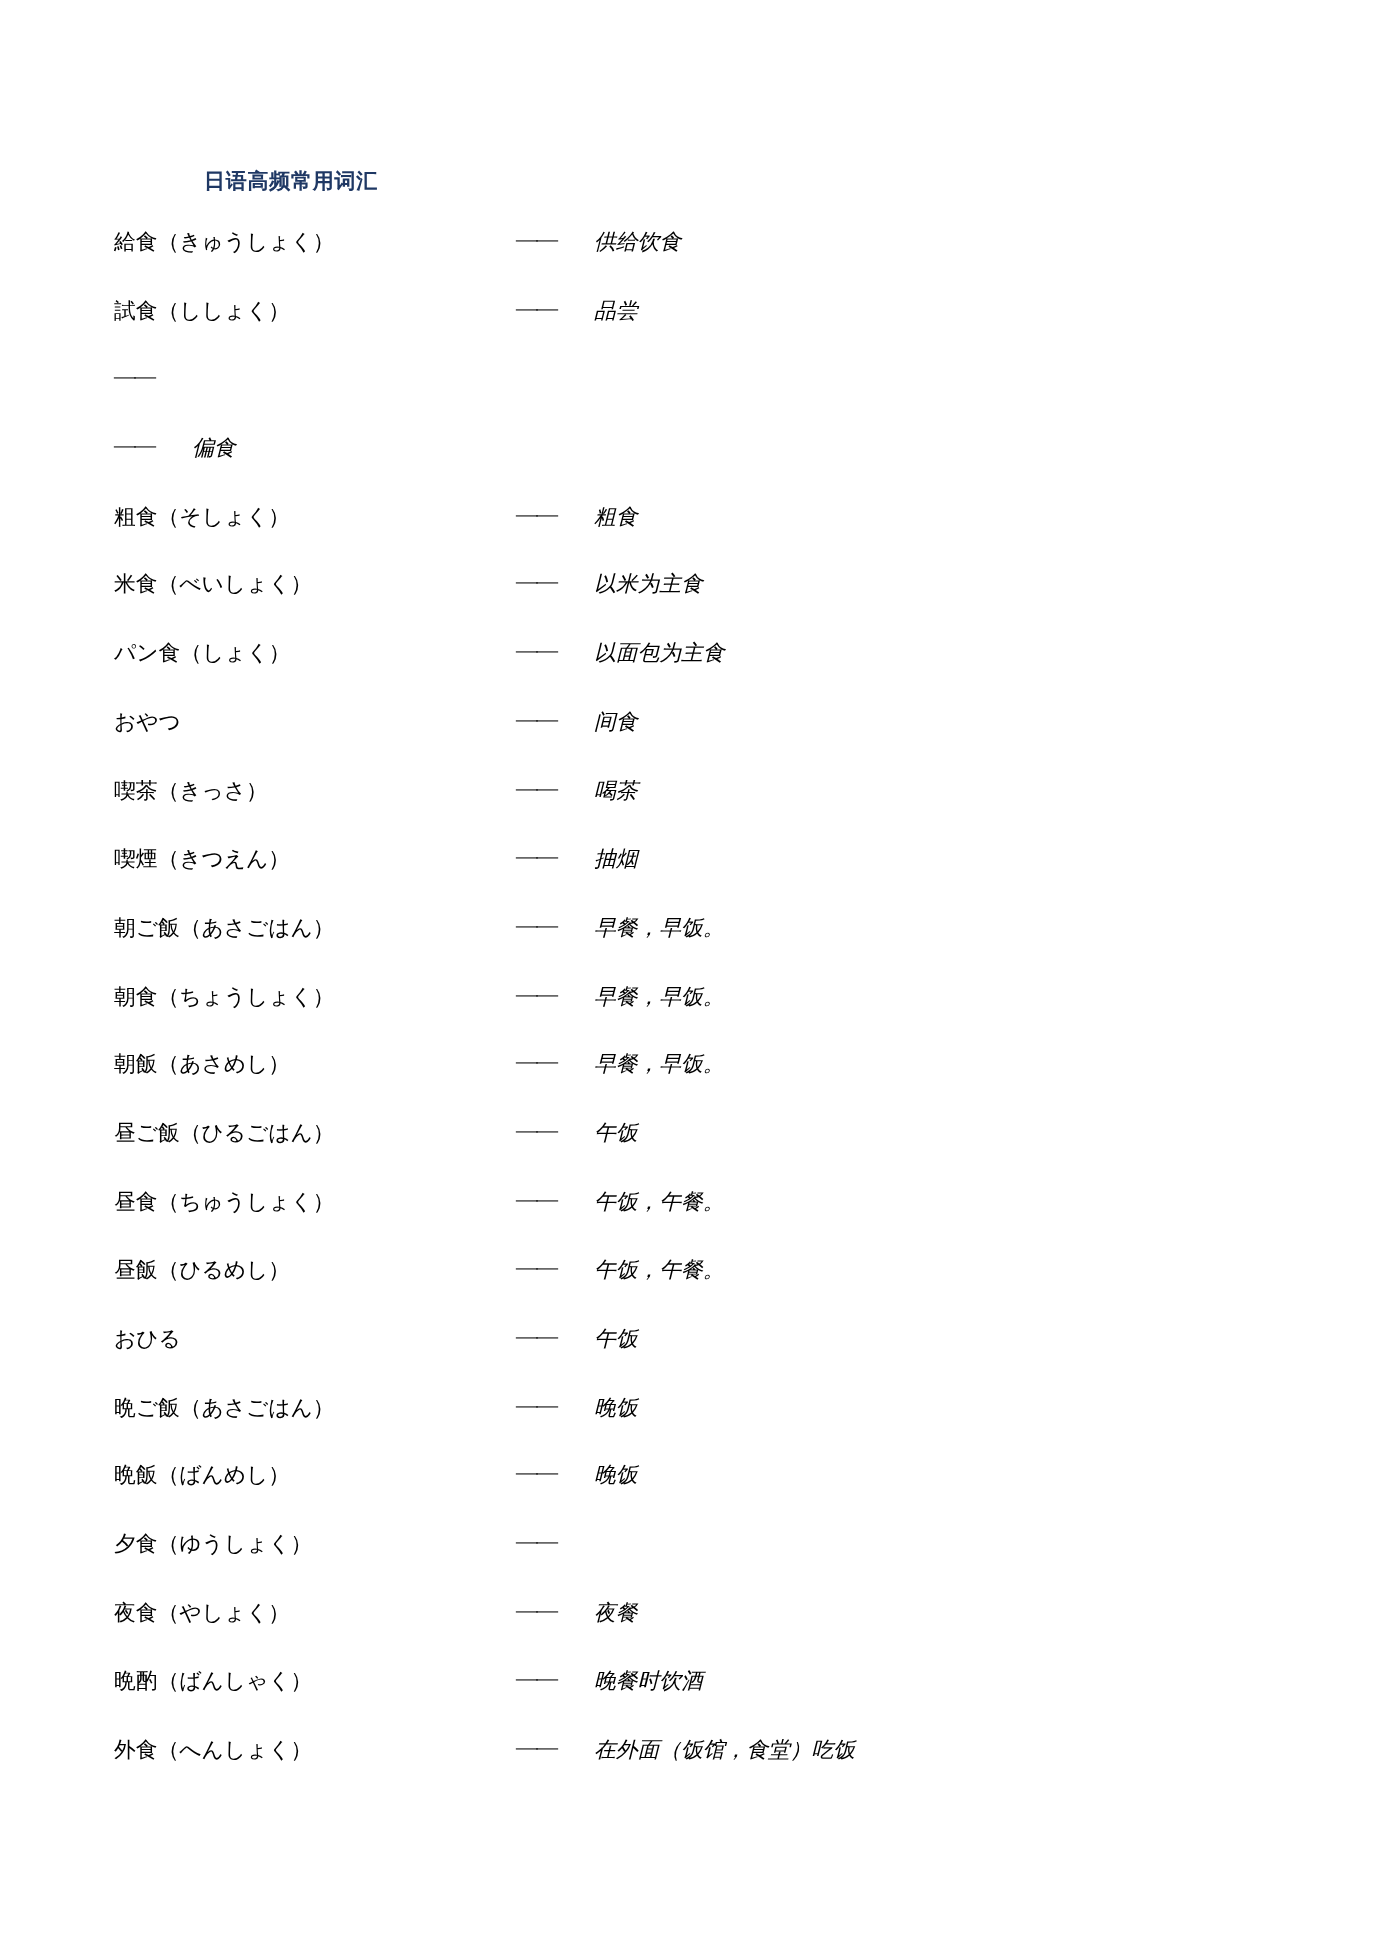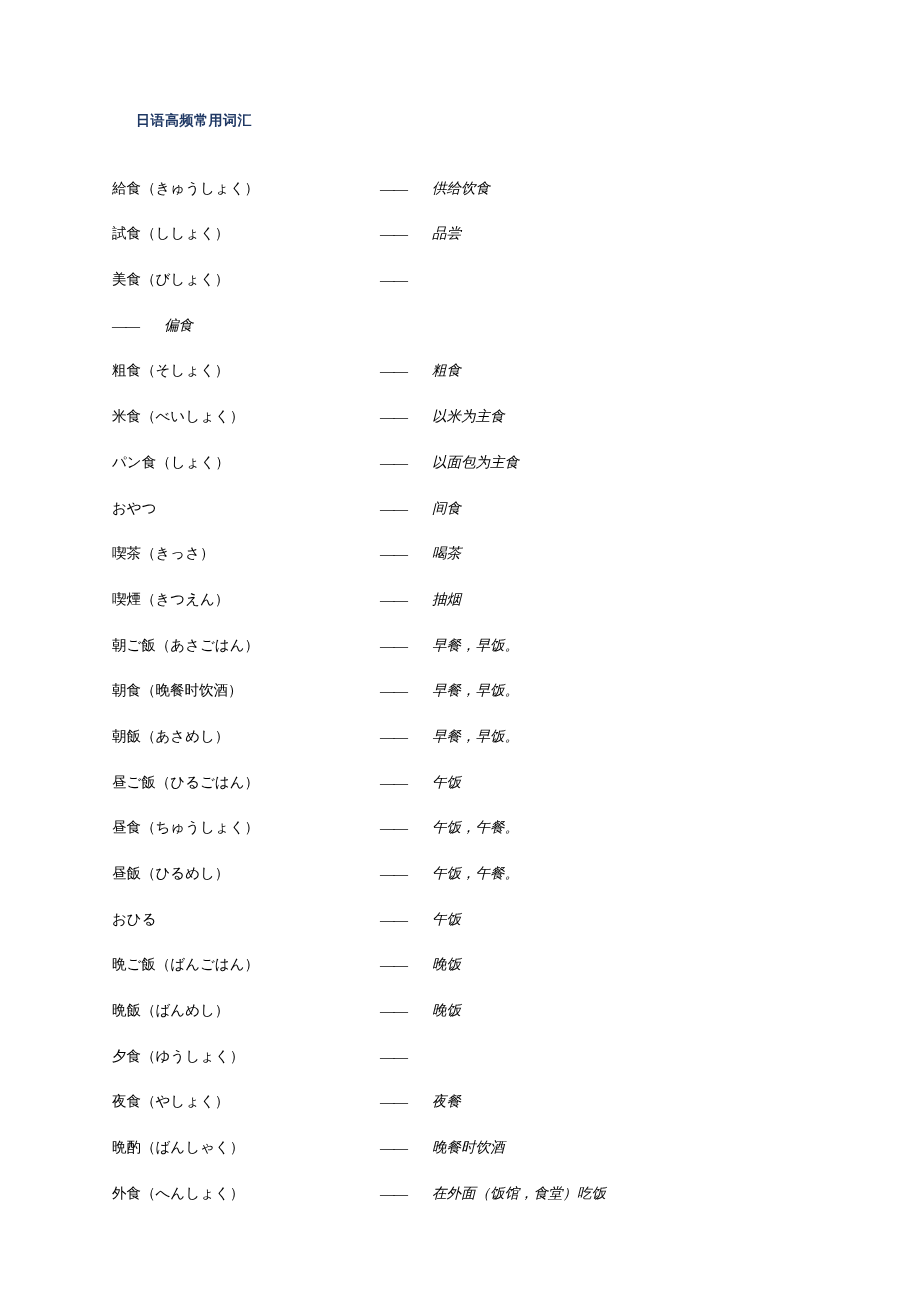--- a/index.html
+++ b/index.html
@@ -33,23 +33,23 @@
     letter-spacing: 0.5px;
   }
   .vocab-list {
     position: absolute;
     left: 0;
     top: 152px;
     width: 920px;
   }
   .vocab-row {
     display: flex;
-    align-items: flex-end;
+    align-items: flex-start;
     height: 45.7px;
-    padding-left: 112px;
+    padding-left: 76px;
     box-sizing: border-box;
   }
   .term {
     width: 268px;
     flex: 0 0 268px;
     font-size: 14.5px;
     color: #000;
     white-space: nowrap;
   }
   .dash {
@@ -83,21 +83,20 @@
       <span class="meaning">供给饮食</span>
     </div>
 
     <div class="vocab-row">
       <span class="term">試食（ししょく）</span>
       <span class="dash">——</span>
       <span class="meaning">品尝</span>
     </div>
 
     <div class="vocab-row">
-      <span class="term">美食（びしょく）</span>
       <span class="dash">——</span>
     </div>
 
     <div class="vocab-row">
       <span class="dash">——</span>
       <span class="meaning">偏食</span>
     </div>
 
     <div class="vocab-row">
       <span class="term">粗食（そしょく）</span>
@@ -135,21 +134,21 @@
       <span class="meaning">抽烟</span>
     </div>
 
     <div class="vocab-row">
       <span class="term">朝ご飯（あさごはん）</span>
       <span class="dash">——</span>
       <span class="meaning">早餐，早饭。</span>
     </div>
 
     <div class="vocab-row">
-      <span class="term">朝食（晚餐时饮酒）</span>
+      <span class="term">朝食（ちょうしょく）</span>
       <span class="dash">——</span>
       <span class="meaning">早餐，早饭。</span>
     </div>
 
     <div class="vocab-row">
       <span class="term">朝飯（あさめし）</span>
       <span class="dash">——</span>
       <span class="meaning">早餐，早饭。</span>
     </div>
 
@@ -171,21 +170,21 @@
       <span class="meaning">午饭，午餐。</span>
     </div>
 
     <div class="vocab-row">
       <span class="term">おひる</span>
       <span class="dash">——</span>
       <span class="meaning">午饭</span>
     </div>
 
     <div class="vocab-row">
-      <span class="term">晩ご飯（ばんごはん）</span>
+      <span class="term">晩ご飯（あさごはん）</span>
       <span class="dash">——</span>
       <span class="meaning">晚饭</span>
     </div>
 
     <div class="vocab-row">
       <span class="term">晩飯（ばんめし）</span>
       <span class="dash">——</span>
       <span class="meaning">晚饭</span>
     </div>
 

